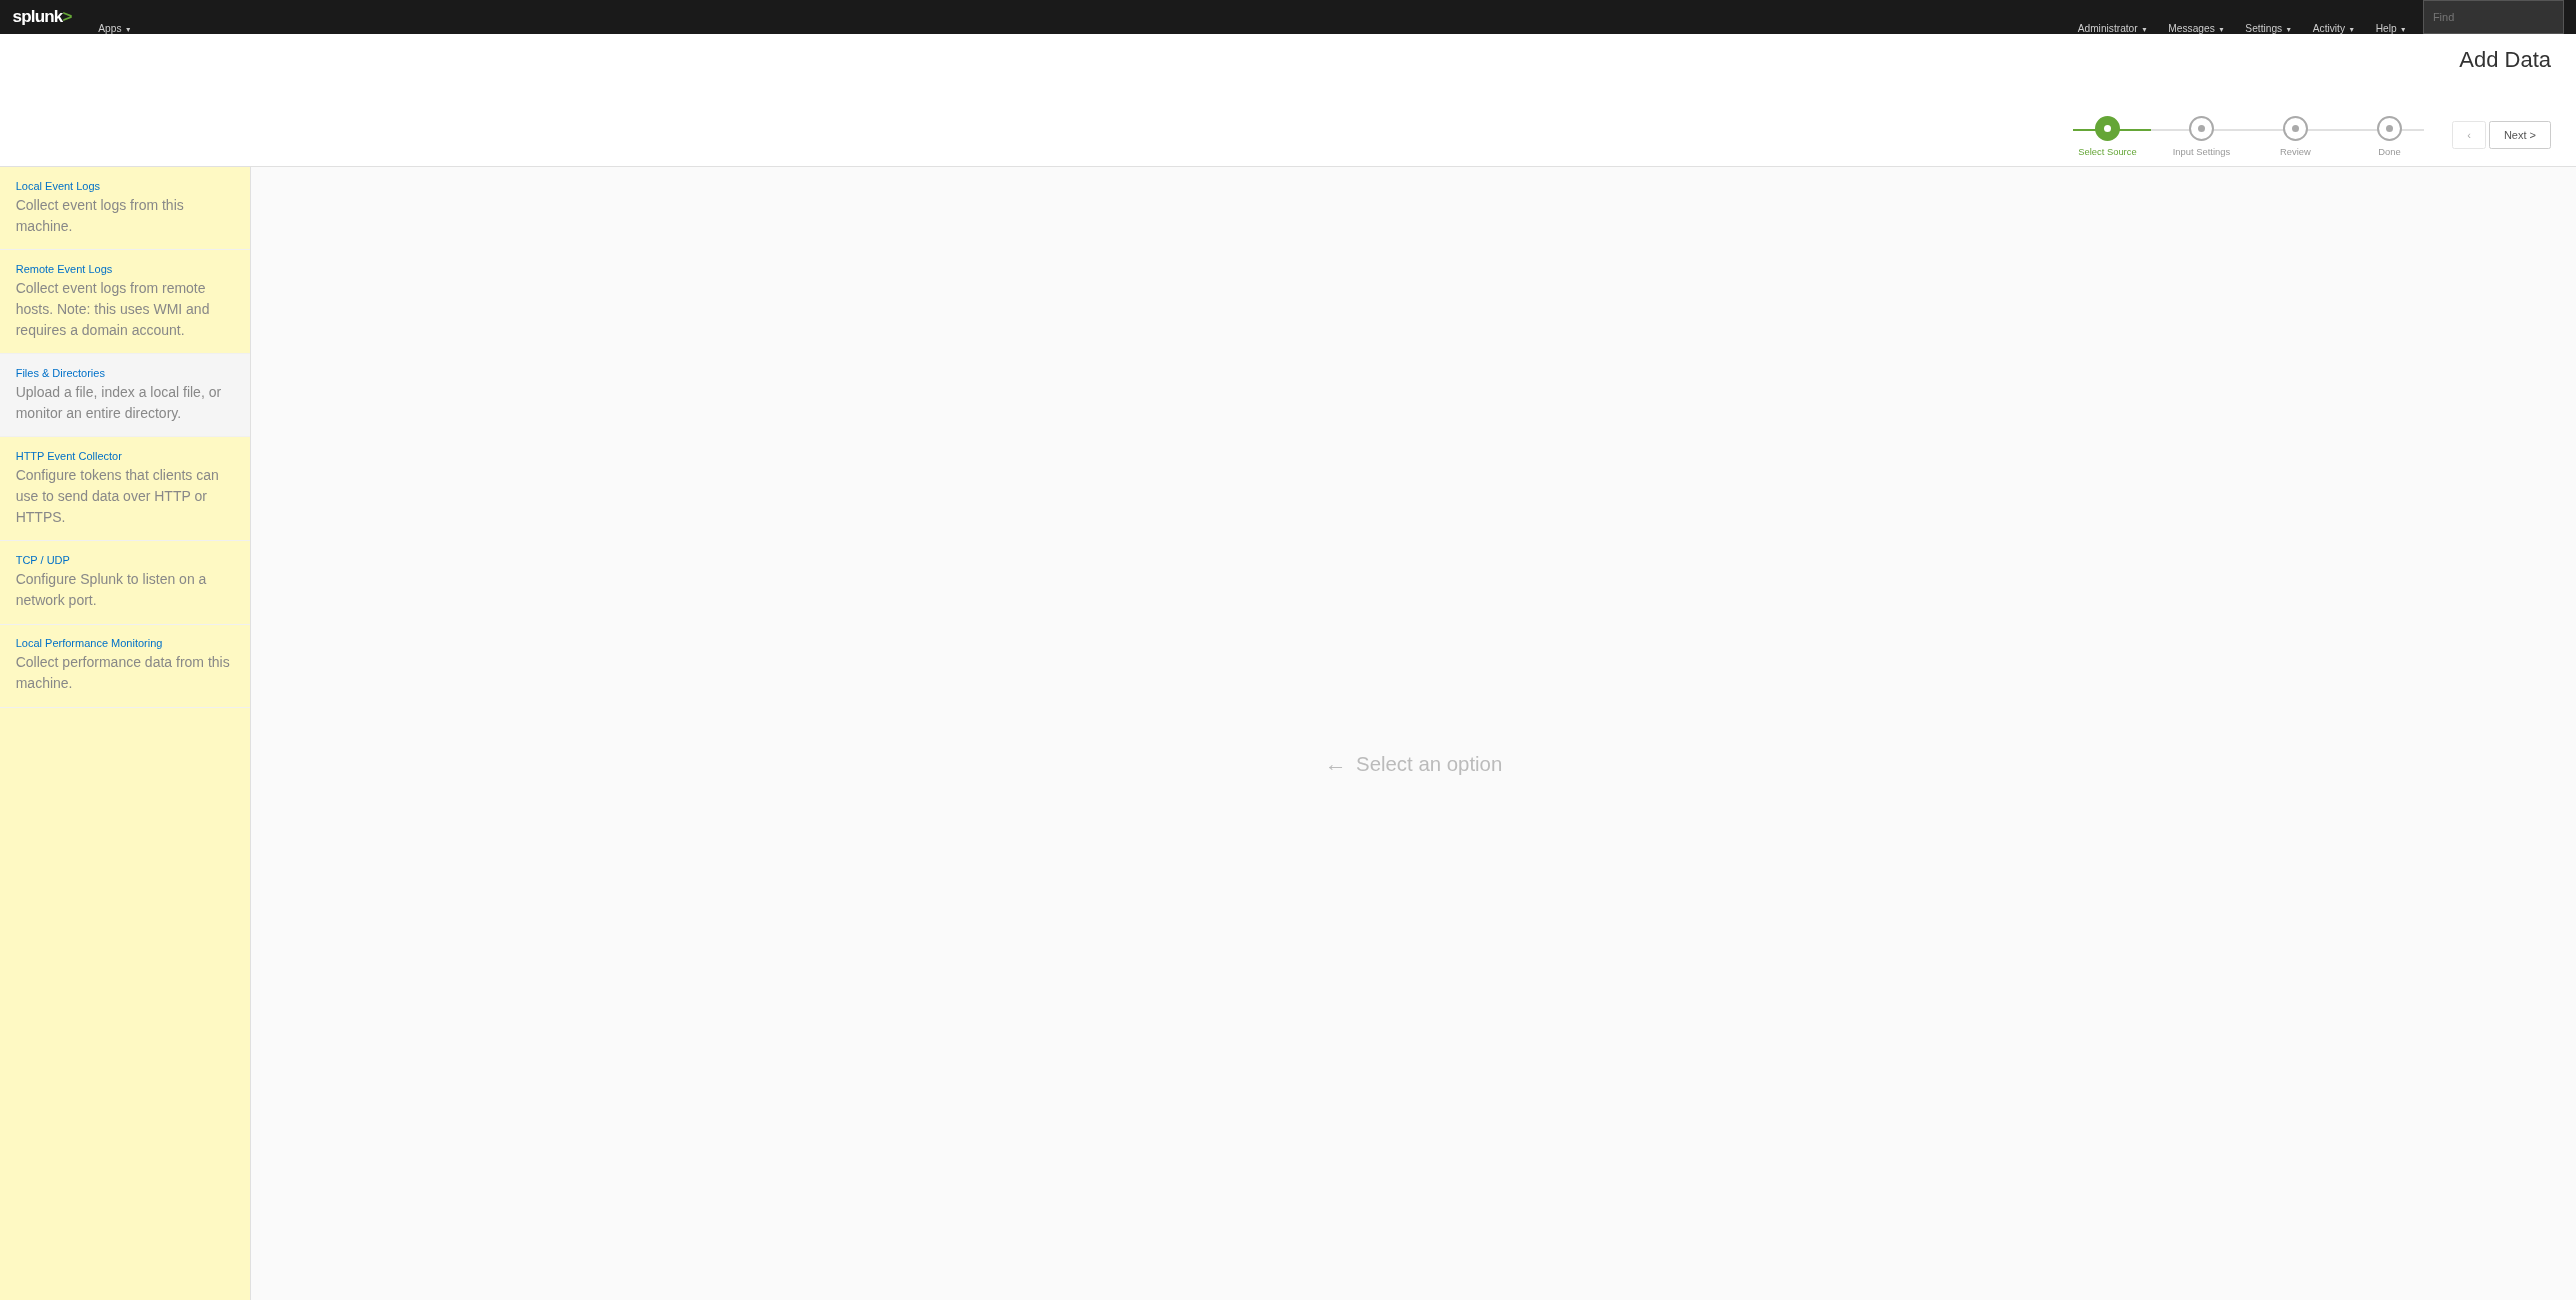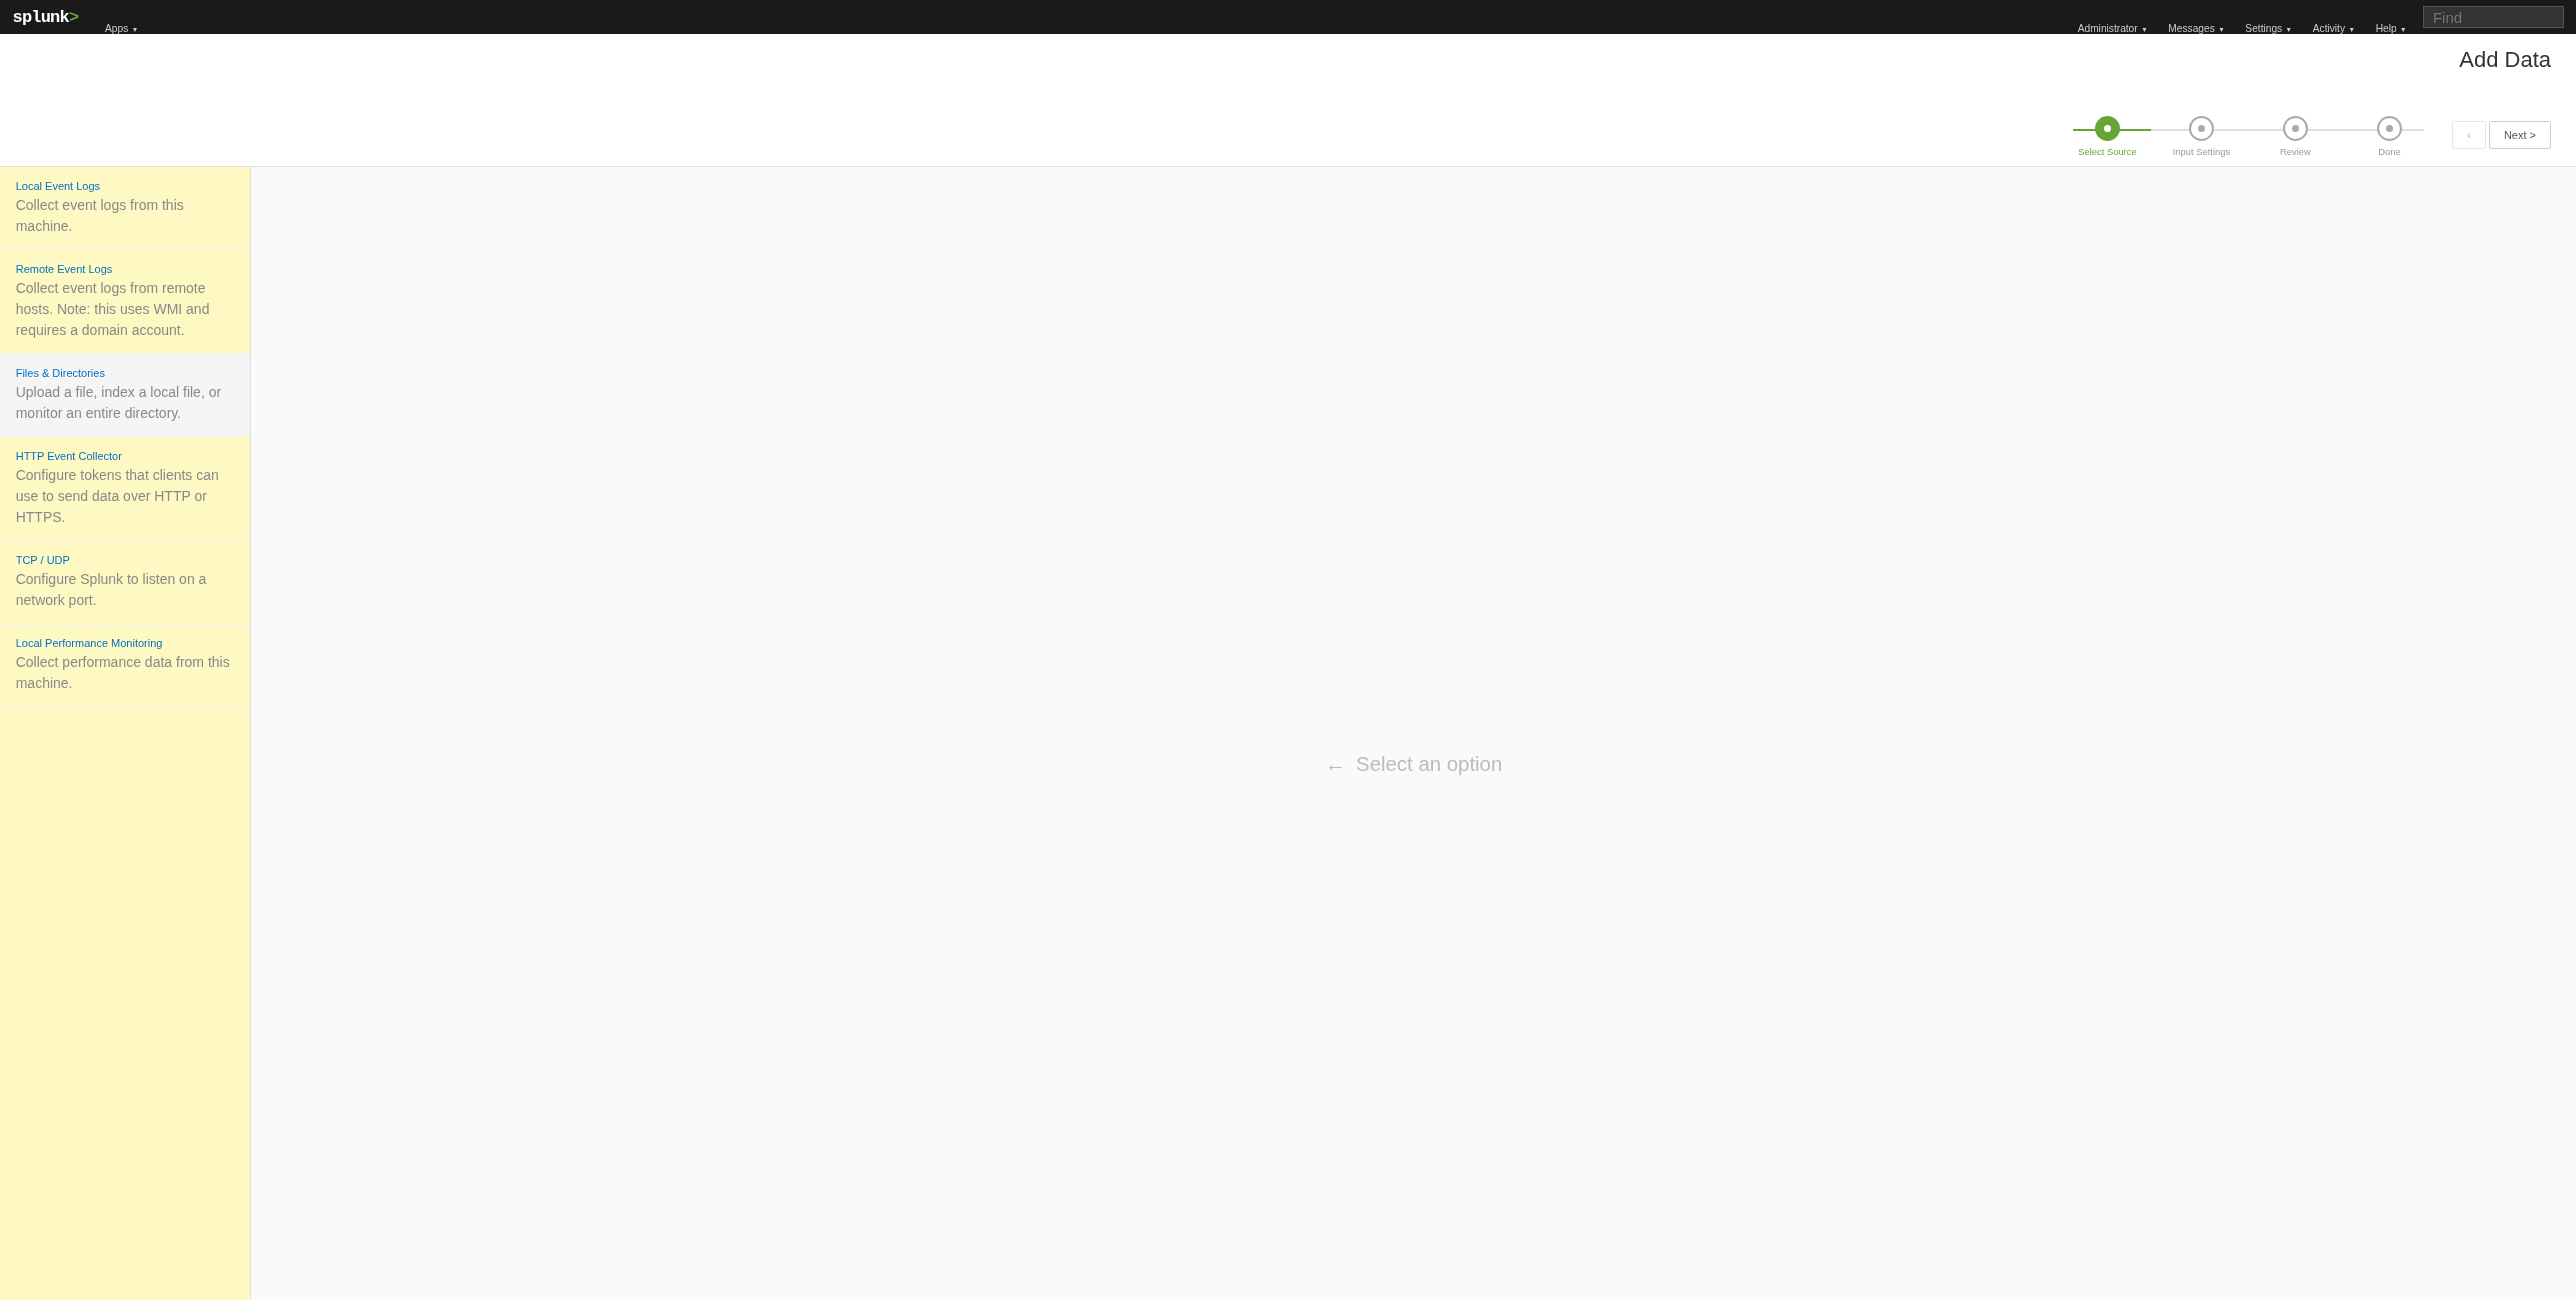--- a/index.html
+++ b/index.html
@@ -13,21 +13,20 @@
       align-items: center;
       padding: 0 12.5px;
       color: #ccc;
       font-size: 11px;
       gap: 0;
     }
     .topnav-logo {
       margin-right: 15.7px;
       display: flex;
       align-items: center;
-      font-family: Liberation Mono, monospace;
     }
     .splunk-logo {
       color: #ffffff;
       font-size: 17px;
       font-weight: bold;
       letter-spacing: -0.8px;
     }
     .splunk-logo span { color: #65a637; }
     .topnav-item {
       color: #ccc;
@@ -43,22 +42,22 @@
       margin-left: auto;
       display: flex;
       align-items: center;
       gap: 0;
     }
     .topnav-find {
       background: #333;
       border: 0.8px solid #555;
       color: #ccc;
       padding: 3.1px 9.4px;
-      font-size: 15px;
-      height: 22px;
+      font-size: 11px;
+      height: 34px;
       width: 141px;
       outline: none;
       margin-left: 6.3px;
     }
     .caret { font-size: 7.8px; margin-left: 1.6px; }
 
     
     .page-header {
       background: #ffffff;
       padding: 12.5px 25px 0 25px;

